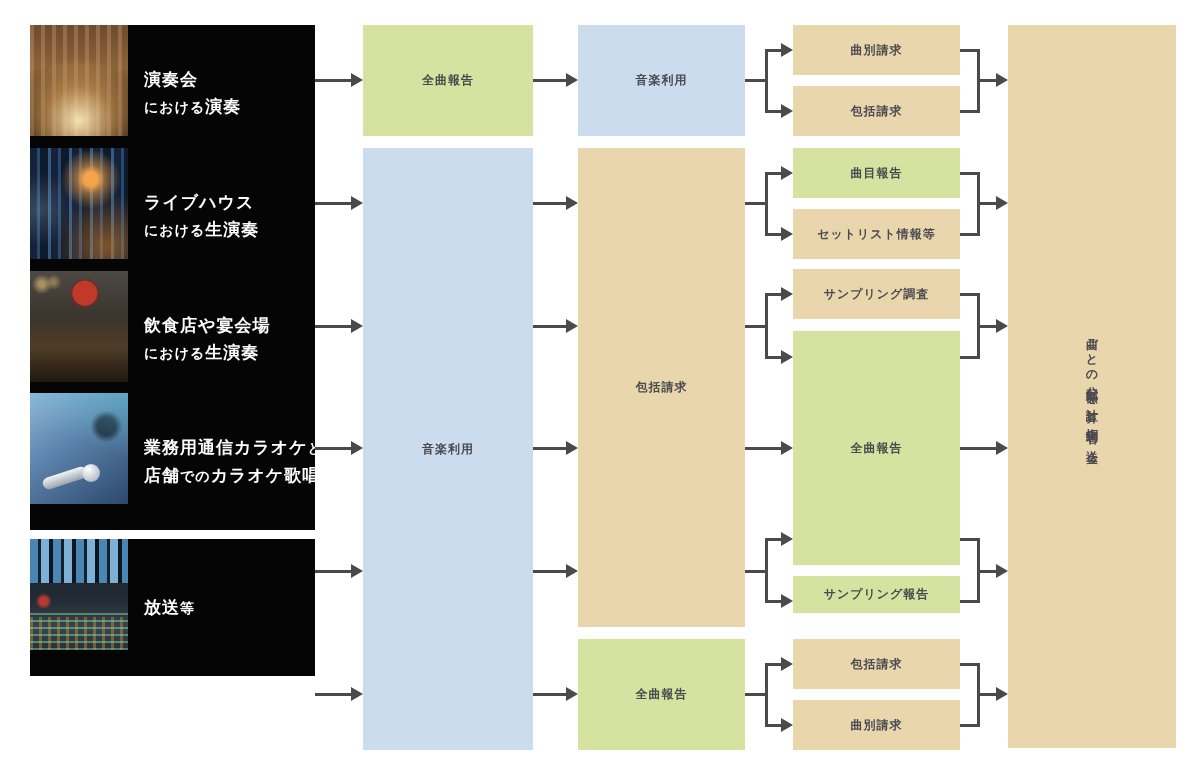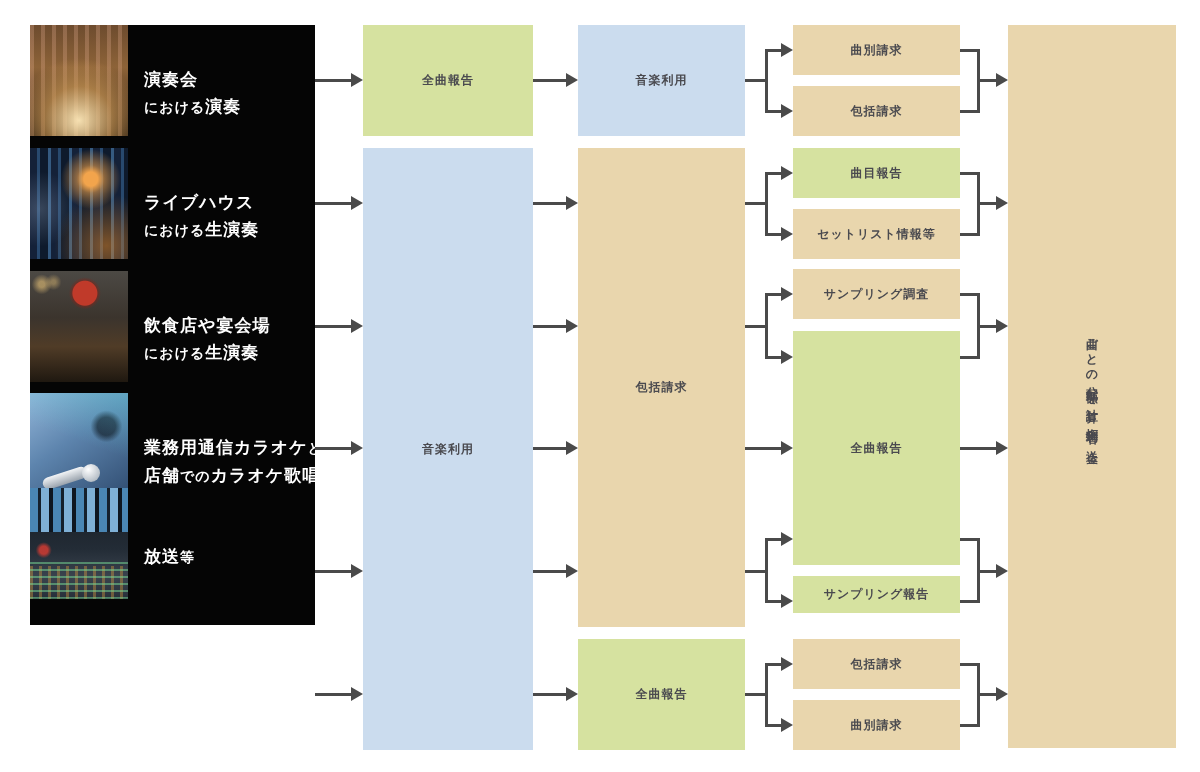--- a/index.html
+++ b/index.html
@@ -100,21 +100,21 @@
     <div class="photo ph4">
         <i class="mic-body"></i>
         <i class="mic-head"></i>
       </div>
     <div class="src-label">
       <div class="src-line"><span class="lg">業務用通信カラオケ</span><span class="sm">と</span></div>
       <div class="src-line"><span class="lg">店舗</span><span class="sm">での</span><span class="lg">カラオケ歌唱</span></div>
     </div>
   </div>
 
-  <div class="src" style="top:488px">
+  <div class="src" style="top:539px">
     <div class="photo ph5"></div>
     <div class="src-label">
       <div class="src-line"><span class="lg">放送</span><span class="sm">等</span></div>
     </div>
   </div>
 
 
   <div class="node green" style="left:363px;top:25px;width:170px;height:111px">
       <span>全曲報告</span>
     </div>

